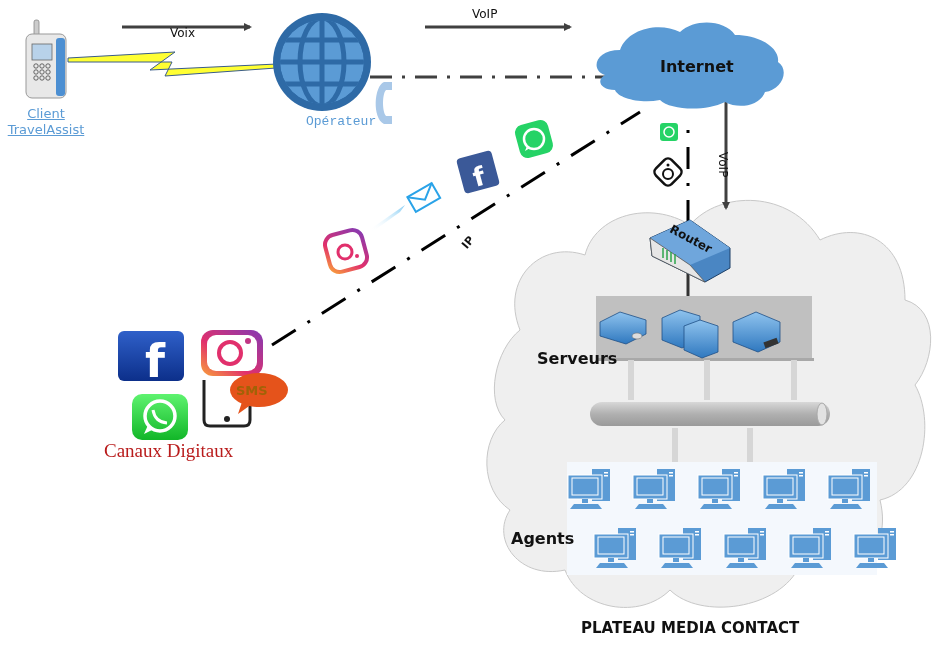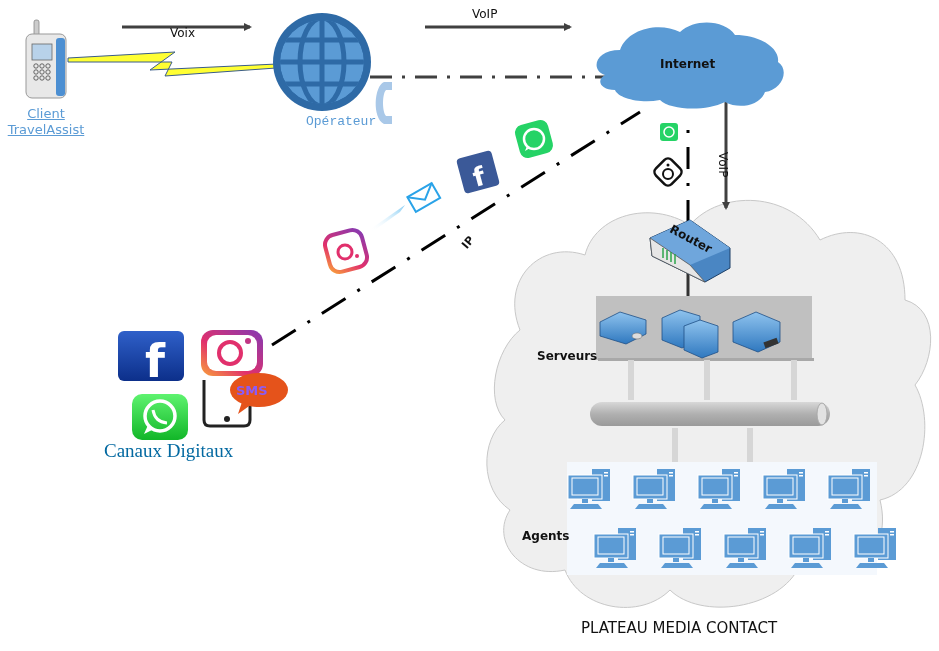--- a/index.html
+++ b/index.html
@@ -1,23 +1,23 @@
 <!DOCTYPE html>
 <html><head>
 <meta charset="utf-8">
 <style>
   html, body { margin: 0; padding: 0; background: #ffffff; }
   body { width: 939px; height: 651px; position: relative; overflow: hidden; font-family: "Liberation Sans", sans-serif; }
   .abs { position: absolute; }
   svg.layer { position: absolute; left: 0; top: 0; }
   .lbl-blue { color: #5b9bd5; font-family: "DejaVu Sans", sans-serif; font-size: 13px; text-align: center; line-height: 16px; }
-  .lbl-dark { color: #111; font-family: "DejaVu Sans", sans-serif; font-weight: bold; font-size: 12px; }
+  .lbl-dark { color: #111; font-family: "DejaVu Sans", sans-serif; font-weight: bold; font-size: 16px; }
   .arrow-lbl { color: #111; font-family: "DejaVu Sans", sans-serif; font-size: 12px; }
-  .canaux { color: #0369a1; font-family: "Liberation Serif", serif; font-size: 19px; }
-  .title { color: #111; font-family: "DejaVu Sans", sans-serif; font-weight: normal; font-size: 15px; }
+  .canaux { color: #b91c1c; font-family: "Liberation Serif", serif; font-size: 19px; }
+  .title { color: #111; font-family: "DejaVu Sans", sans-serif; font-weight: bold; font-size: 15px; }
   .pc { position: absolute; width: 50px; height: 42px; }
 </style>
 </head>
 <body>
 
 <svg class="layer" width="939" height="651">
   <defs>
     <marker id="arrowhead" markerWidth="8" markerHeight="8" refX="6" refY="4" orient="auto" markerUnits="userSpaceOnUse">
       <path d="M0,0 L8,4 L0,8 Z" fill="#404040"></path>
     </marker>
@@ -223,22 +223,22 @@
 <div class="abs arrow-lbl" style="left:462px;top:236px;transform:rotate(-50deg);font-weight:bold;font-size:11px;">IP</div>
 
 <div class="abs lbl-blue" style="left:0px;top:106px;width:92px;text-decoration:underline;">
   <div>Client</div>
   <div>TravelAssist</div>
 </div>
 <div class="abs lbl-blue" style="left:306px;top:114px;font-family:Liberation Mono, monospace;">Opérateur</div>
 <div class="abs lbl-dark" style="left:660px;top:57px;">Internet</div>
 <div class="abs lbl-dark" style="left:668px;top:232px;transform:rotate(28deg);font-size:12px;">Router</div>
 <div class="abs lbl-dark" style="left:537px;top:329px;margin-top:20px;">Serveurs</div>
-<div class="abs lbl-dark" style="left:511px;top:529px;margin-left:11px;">Agents</div>
-<div class="abs" style="left:236px;top:383px;color:#8b5cf6;font-weight:bold;font-family:'DejaVu Sans',sans-serif;font-size:13px;">SMS</div>
+<div class="abs lbl-dark" style="left:511px;top:529px;">Agents</div>
+<div class="abs" style="left:236px;top:383px;color:#a16207;font-weight:bold;font-family:'DejaVu Sans',sans-serif;font-size:13px;">SMS</div>
 <div class="abs canaux" style="left:104px;top:440px;">Canaux Digitaux</div>
 <div class="abs title" style="left:581px;top:619px;">PLATEAU MEDIA CONTACT</div>
 
 <div id="agents">
     <div class="pc" style="left: 566px; top: 467px;"><svg width="50" height="44" viewBox="0 0 50 44">
         <rect x="26" y="2" width="18" height="32" fill="#5b9bd5"></rect>
         <rect x="38" y="5" width="4" height="1.5" fill="#fff"></rect>
         <rect x="38" y="8" width="4" height="1.5" fill="#fff"></rect>
         <rect x="2" y="8" width="34" height="24" fill="#5b9bd5" stroke="#fff" stroke-width="1"></rect>
         <rect x="6" y="11" width="26" height="17" fill="#5b9bd5" stroke="#fff" stroke-width="1"></rect>

